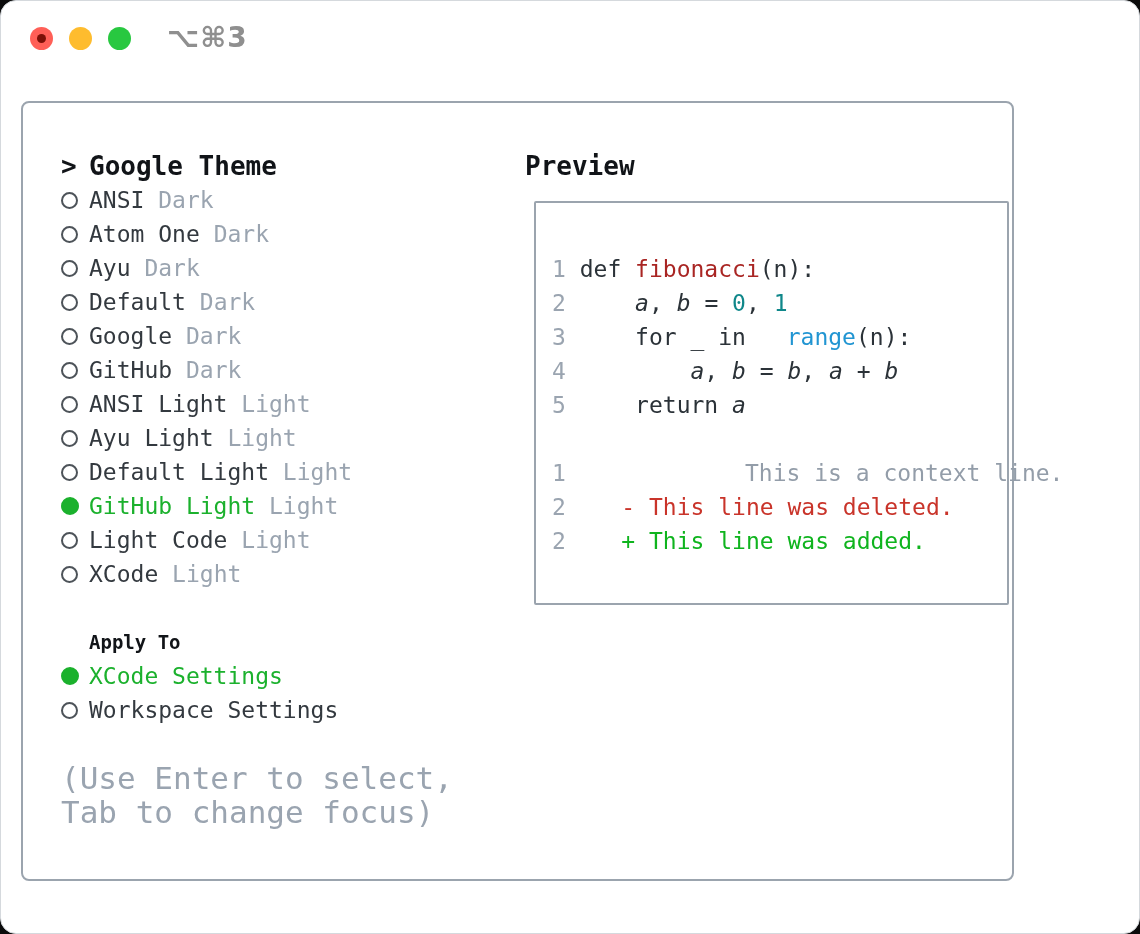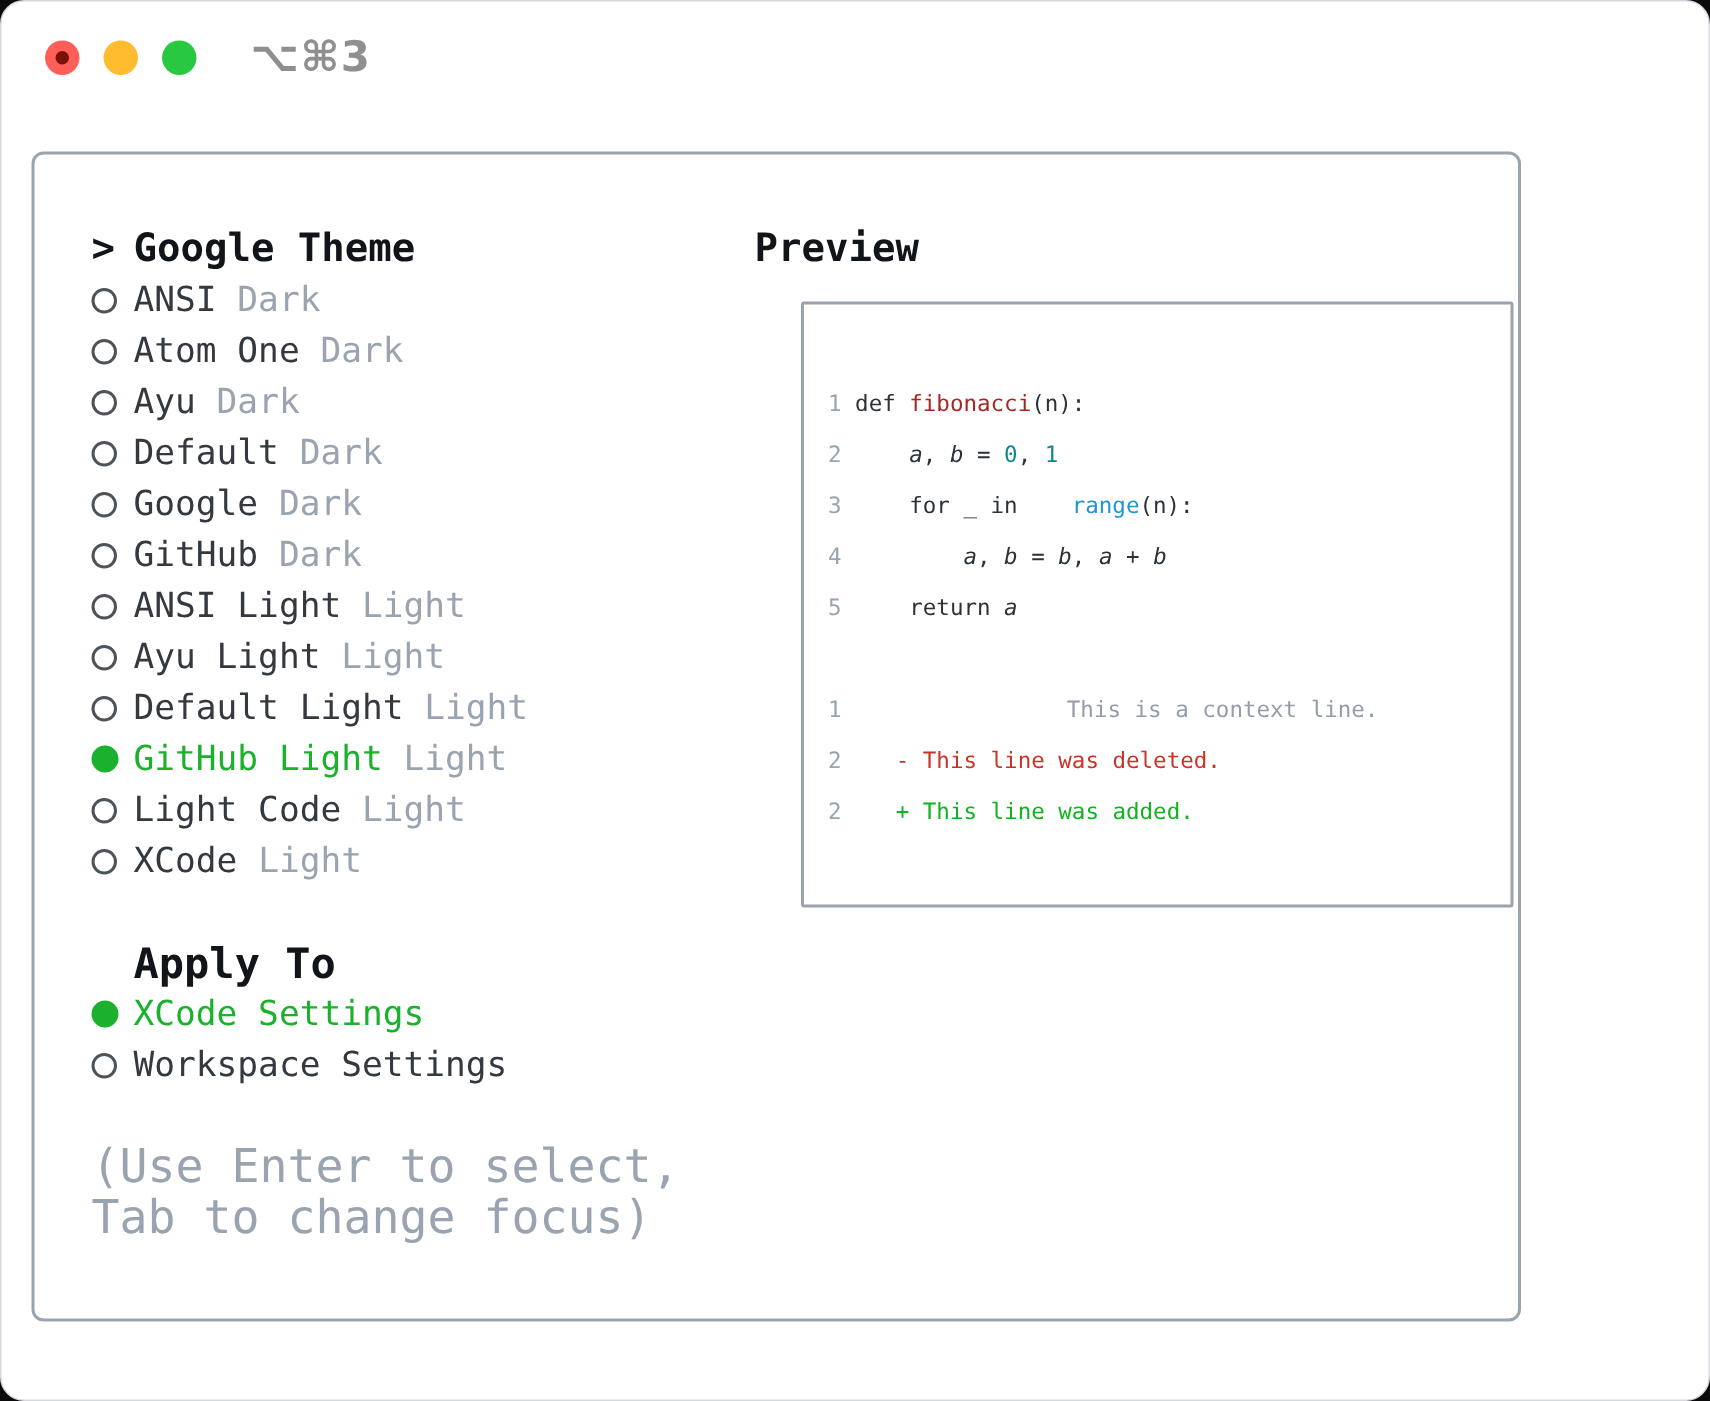--- a/index.html
+++ b/index.html
@@ -18,32 +18,32 @@
   
   .panel{position:absolute;left:20px;top:100px;width:993px;height:780px;border:2px solid var(--panel-border);
     border-radius:8px;box-sizing:border-box;display:flex;padding:46px 18px 0 38px;background:#fff;}
   .left-col{width:442px;flex:none;}
   .right-col{flex:1;}
   .row{display:flex;align-items:center;height:34px;font-size:23px;color:var(--item-text);}
   .bullet{width:28px;flex:none;display:flex;align-items:center;}
   .radio{width:13px;height:13px;border:2px solid #4d5359;border-radius:50%;box-sizing:content-box;background:transparent;}
   .radio.selected{background:var(--selected-green);border-color:var(--selected-green);width:14px;height:14px;}
   .focus-marker{font-weight:bold;color:var(--header-text);font-size:24px;}
-  .header-label{font-weight:bold;color:var(--header-text);font-size:28px;}
+  .header-label{font-weight:bold;color:var(--header-text);font-size:19px;}
   .lg{font-size:26px !important;}
   .item-name{color:var(--item-text);}
   .item-name.selected-text{color:var(--selected-green);}
   .item-variant{color:var(--muted);margin-left:1ch;}
   .apply-header{margin-top:34px;}
   .hint{margin:34px 0 0 0;max-width:436px;font-size:31px;line-height:34px;color:var(--muted);}
   
-  .preview-header{line-height:34px;font-weight:bold;color:var(--header-text);}
+  .preview-header{margin-left:22px;line-height:34px;font-weight:bold;color:var(--header-text);}
   .preview-box{margin:18px 0 0 31px;width:475px;height:404px;border:2px solid var(--panel-border);
     border-radius:2px;box-sizing:border-box;padding:49px 0 0 16px;background:#fff;}
-  .pline{white-space:pre;height:34px;line-height:34px;font-size:15px;color:var(--code-text);}
+  .pline{white-space:pre;height:34px;line-height:34px;font-size:23px;color:var(--code-text);}
   .lnum{color:var(--muted);}
   .c-fn{color:var(--function-red);}
   .c-num{color:var(--number-teal);}
   .c-blt{color:var(--builtin-blue);margin-left:27px;}
   .it{font-style:italic;}
   .k-context{color:var(--context-gray);margin-left:48px;}
   .k-del{color:var(--deleted-red);}
   .k-add{color:var(--added-green);}
 </style>
 </head>

